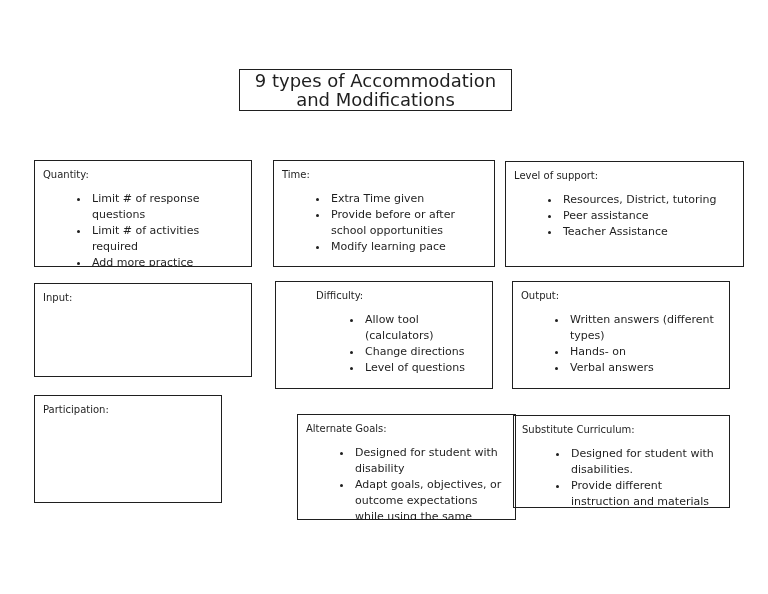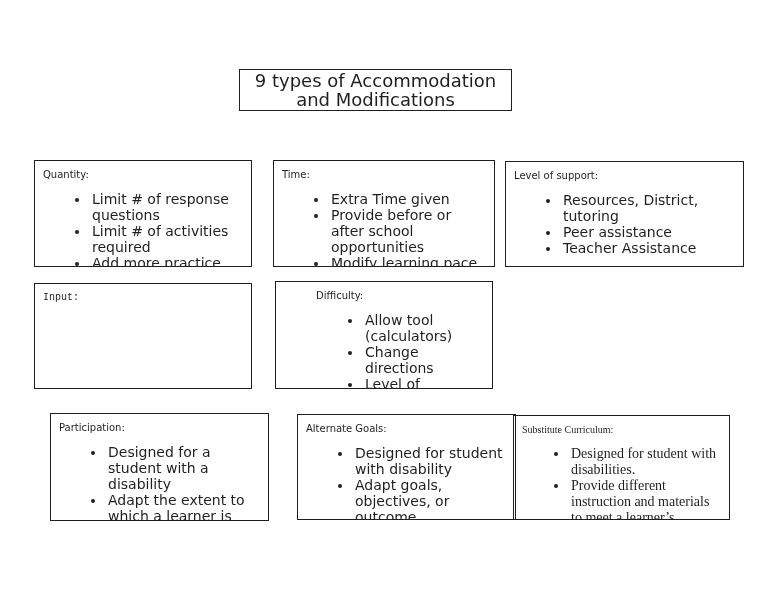--- a/index.html
+++ b/index.html
@@ -46,33 +46,33 @@
     font-size: 10px;
     font-weight: normal;
     line-height: 15px;
   }
   .box ul {
     margin: 9px 0 0 0;
     padding: 0 0 0 47px;
     list-style: disc outside;
   }
   .box li {
-    font-size: 14px;
+    font-size: 11px;
     line-height: 16px;
     padding-left: 2px;
   }
   .b1 { left: 34px;  top: 160px; width: 218px; height: 107px; }
   .b2 { left: 273px; top: 160px; width: 222px; height: 107px; }
   .b3 { left: 505px; top: 161px; width: 239px; height: 106px; }
-  .b4 { left: 34px;  top: 283px; width: 218px; height: 106px; font-family: Liberation Mono, monospace; }
+  .b4 { left: 34px;  top: 283px; width: 218px; height: 94px; }
   .b5 { left: 275px; top: 281px; width: 218px; height: 108px; padding-left: 40px; }
   .b6 { left: 512px; top: 281px; width: 218px; height: 108px; }
-  .b7 { left: 34px;  top: 413px; width: 219px; height: 108px; margin-left: 16px; }
+  .b7 { left: 34px;  top: 395px; width: 188px; height: 108px; }
   .b8 { left: 275px; top: 414px; width: 219px; height: 106px; margin-left: 22px; }
-  .b9 { left: 513px; top: 415px; width: 217px; height: 105px; font-family: Liberation Serif, serif; }
+  .b9 { left: 513px; top: 415px; width: 217px; height: 93px; }
 </style>
 </head>
 <body>
 
 <div class="page">
 
   <div class="title-box">
     <span>9 types of Accommodation and Modifications</span>
   </div>
 
@@ -109,28 +109,31 @@
 
   <section class="box b5">
     <h2>Difficulty:</h2>
     <ul>
       <li>Allow tool (calculators)</li>
       <li>Change directions</li>
       <li>Level of questions</li>
     </ul>
   </section>
 
+  <section class="box b6">
+    <h2>Output:</h2>
+    <ul>
+      <li>Written answers (different types)</li>
+      <li>Hands- on</li>
+      <li>Verbal answers</li>
+    </ul>
+  </section>
 
   <section class="box b7">
     <h2>Participation:</h2>
-    <ul>
-      <li>Designed for a student with a disability</li>
-      <li>Adapt the extent to which a learner is actively involved in the task.</li>
-
-    </ul>
   </section>
 
   <section class="box b8">
     <h2>Alternate Goals:</h2>
     <ul>
       <li>Designed for student with disability</li>
       <li>Adapt goals, objectives, or outcome expectations while using the same materials as the rest of the class.</li>
     </ul>
   </section>
 

